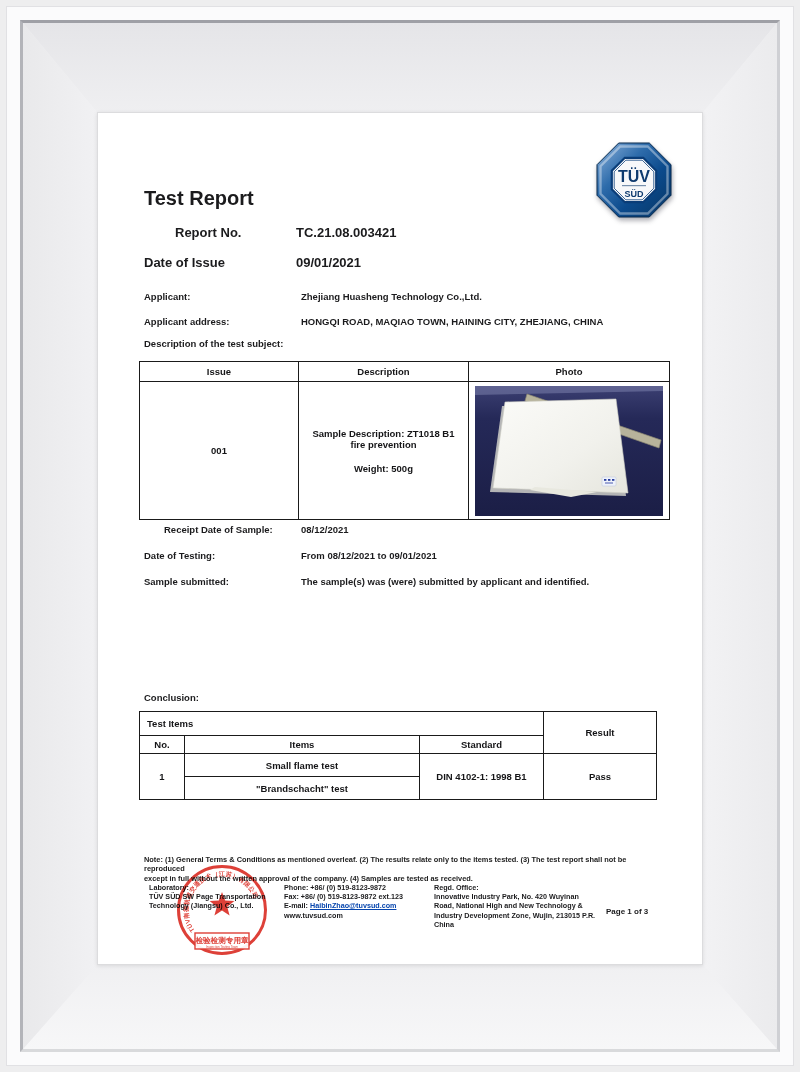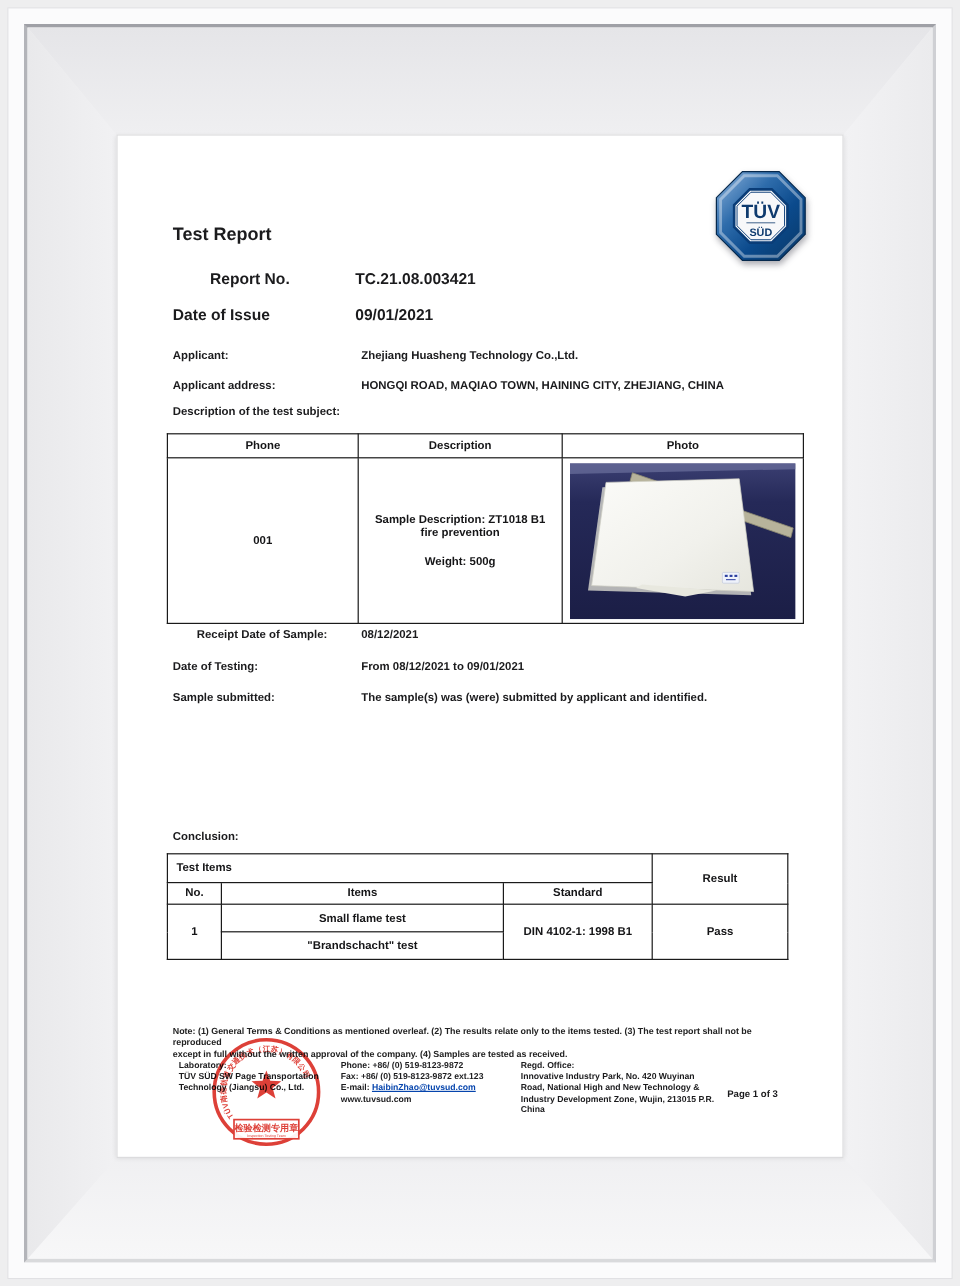--- a/index.html
+++ b/index.html
@@ -30,21 +30,21 @@
   .matte-right  { position:absolute; right:0; top:0; width:74px; height:100%;
                   clip-path:polygon(100% 0,0 89px,0 calc(100% - 84px),100% 100%);
                   background:linear-gradient(270deg,#ebebed,#f2f2f4); }
   
   .paper {
     position:absolute; left:97px; top:112px; width:606px; height:853px;
     background:#ffffff; border:1px solid #dcdcde; box-sizing:border-box;
     color:#1b1b1d; box-shadow:0 1px 4px rgba(0,0,0,0.10);
   }
   .b { font-weight:bold; }
-  .fs15 { font-size:15px; }
+  .fs15 { font-size:20px; }
   .fs13 { font-size:13px; }
   .fs10 { font-size:9.5px; }
   .fs8  { font-size:8px; }
   .fs7  { font-size:7.2px; line-height:9.2px; }
   .note { font-size:7.4px; line-height:9.4px; font-weight:bold; color:#222; }
   
   table { border-collapse:collapse; table-layout:fixed; }
   .doc-table td, .doc-table th {
     border:1.5px solid #1a1a1a; font-size:9.5px; font-weight:bold;
     text-align:center; vertical-align:middle; padding:1px 5px; color:#151517;
@@ -112,21 +112,21 @@
     <div class="abs b fs10" style="left:46px; top:225px;">Description of the test subject:</div>
 
     <table class="doc-table t1 abs" style="left:41px; top:248px;">
       <colgroup>
           <col style="width:159px">
           <col style="width:170px">
           <col style="width:201px">
         </colgroup>
       <tbody>
           <tr class="hdr">
-        <td>Phone</td>
+        <td>Issue</td>
         <td>Description</td>
         <td>Photo</td>
       </tr>
       <tr class="body">
         <td>001</td>
         <td>
           <div>Sample Description: ZT1018 B1 fire prevention</div>
           <div class="desc-gap">Weight: 500g</div>
         </td>
         <td>

